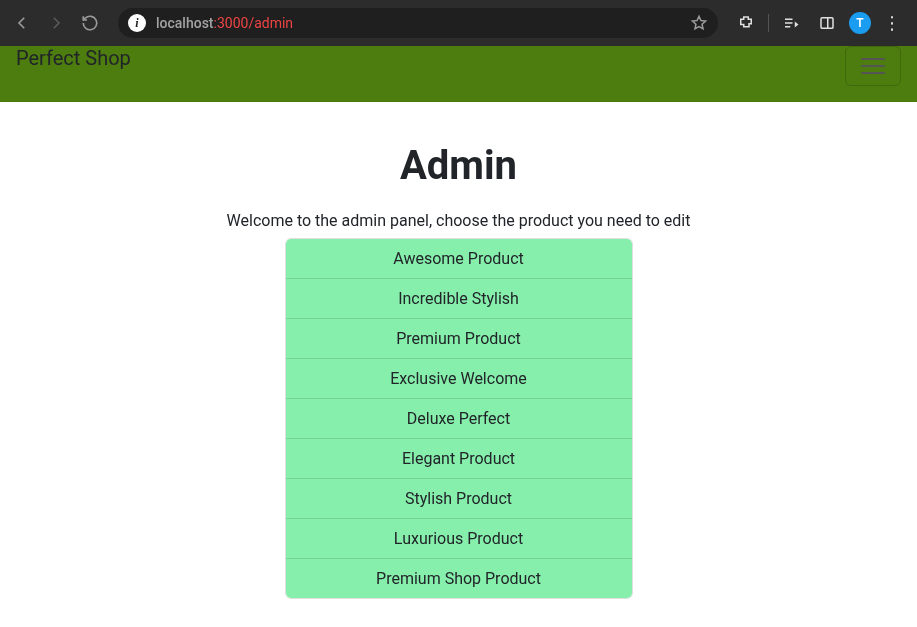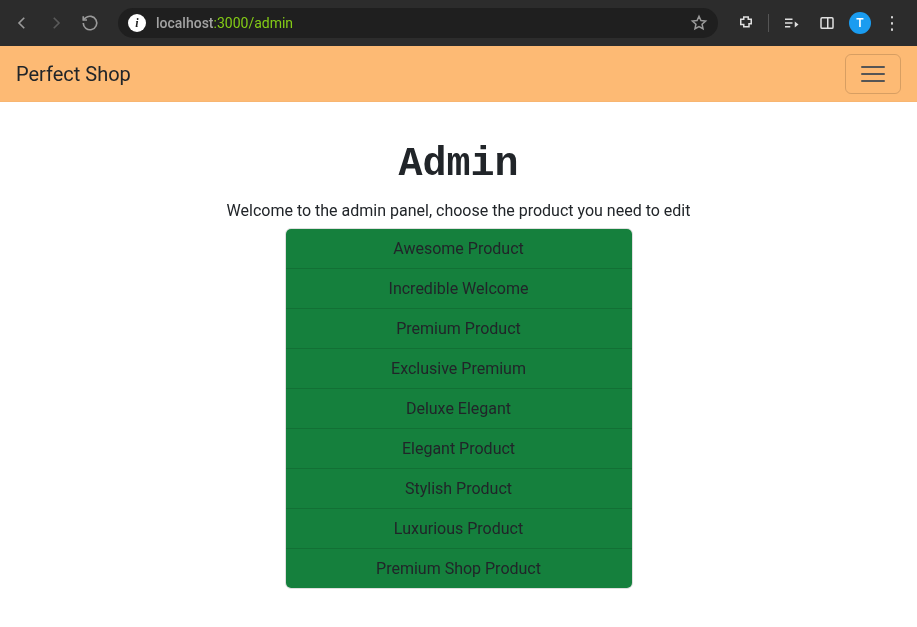--- a/index.html
+++ b/index.html
@@ -53,21 +53,21 @@
       display: flex;
       align-items: center;
       justify-content: center;
       font-size: 12px;
       font-weight: 600;
       font-family: Georgia, serif;
       font-style: italic;
     }
     .url-text { flex: 1; }
     .url-host { color: #a3a3a3; font-weight: 500; }
-    .url-path { color: #84cc16; text-align: center; }
+    .url-path { color: #ef4444; text-align: center; }
     .star-btn {
       color: #9a9a9a;
       width: 18px;
       height: 18px;
     }
     .toolbar-right {
       display: flex;
       align-items: center;
       gap: 8px;
       padding-right: 4px;
@@ -95,24 +95,24 @@
       display: flex;
       align-items: center;
       justify-content: center;
       font-size: 12px;
       font-weight: 600;
     }
     .dots { color: #e0e0e0; font-size: 18px; line-height: 1; padding: 0 4px; }
 
     
     .navbar {
-      background: #fdba74;
+      background: #4d7c0f;
       height: 56px;
       display: flex;
-      align-items: center;
+      align-items: flex-start;
       justify-content: space-between;
       padding: 0 16px;
       border-bottom: 1px solid rgba(0,0,0,0.02);
     }
     .navbar-brand {
       font-size: 20px;
       color: #212529;
       font-weight: 400;
     }
     .navbar-toggler {
@@ -141,22 +141,21 @@
 
     
     .content {
       padding: 40px 20px 20px;
       text-align: center;
     }
     .page-title {
       font-size: 40px;
       font-weight: 700;
       color: #212529;
-      margin-bottom: 14px;
-      font-family: Liberation Mono, monospace;
+      margin-bottom: 22px;
     }
     .page-subtitle {
       font-size: 16px;
       color: #212529;
       margin-bottom: 8px;
     }
     .list-group {
       width: 348px;
       margin: 0 auto;
       border: 1px solid rgba(0,0,0,0.125);
@@ -165,21 +164,21 @@
     }
     .list-group-item {
       display: block;
       padding: 10px 16px;
       font-size: 16px;
       color: #212529;
       text-align: center;
       text-decoration: none;
       border-bottom: 1px solid rgba(0,0,0,0.125);
       cursor: pointer;
-      background: #15803d;
+      background: #86efac;
     }
     .list-group-item:last-child { border-bottom: none; }
   </style>
 </head>
 <body>
 
 <div class="browser-bar">
   <div class="nav-btn">
     <svg viewBox="0 0 24 24" fill="none" stroke="currentColor" stroke-width="2.2">
         <path d="M15 5l-7 7 7 7"></path>
@@ -242,22 +241,22 @@
         <span></span>
     </span>
   </button>
 </nav>
 
 <main class="content">
   <h1 class="page-title">Admin</h1>
   <p class="page-subtitle">Welcome to the admin panel, choose the product you need to edit</p>
   <div class="list-group" id="products-list">
       <a class="list-group-item">Awesome Product</a>
-      <a class="list-group-item">Incredible Welcome</a>
+      <a class="list-group-item">Incredible Stylish</a>
       <a class="list-group-item">Premium Product</a>
-      <a class="list-group-item">Exclusive Premium</a>
-      <a class="list-group-item">Deluxe Elegant</a>
+      <a class="list-group-item">Exclusive Welcome</a>
+      <a class="list-group-item">Deluxe Perfect</a>
       <a class="list-group-item">Elegant Product</a>
       <a class="list-group-item">Stylish Product</a>
       <a class="list-group-item">Luxurious Product</a>
       <a class="list-group-item">Premium Shop Product</a>
     </div>
 </main>
 
 </body></html>

